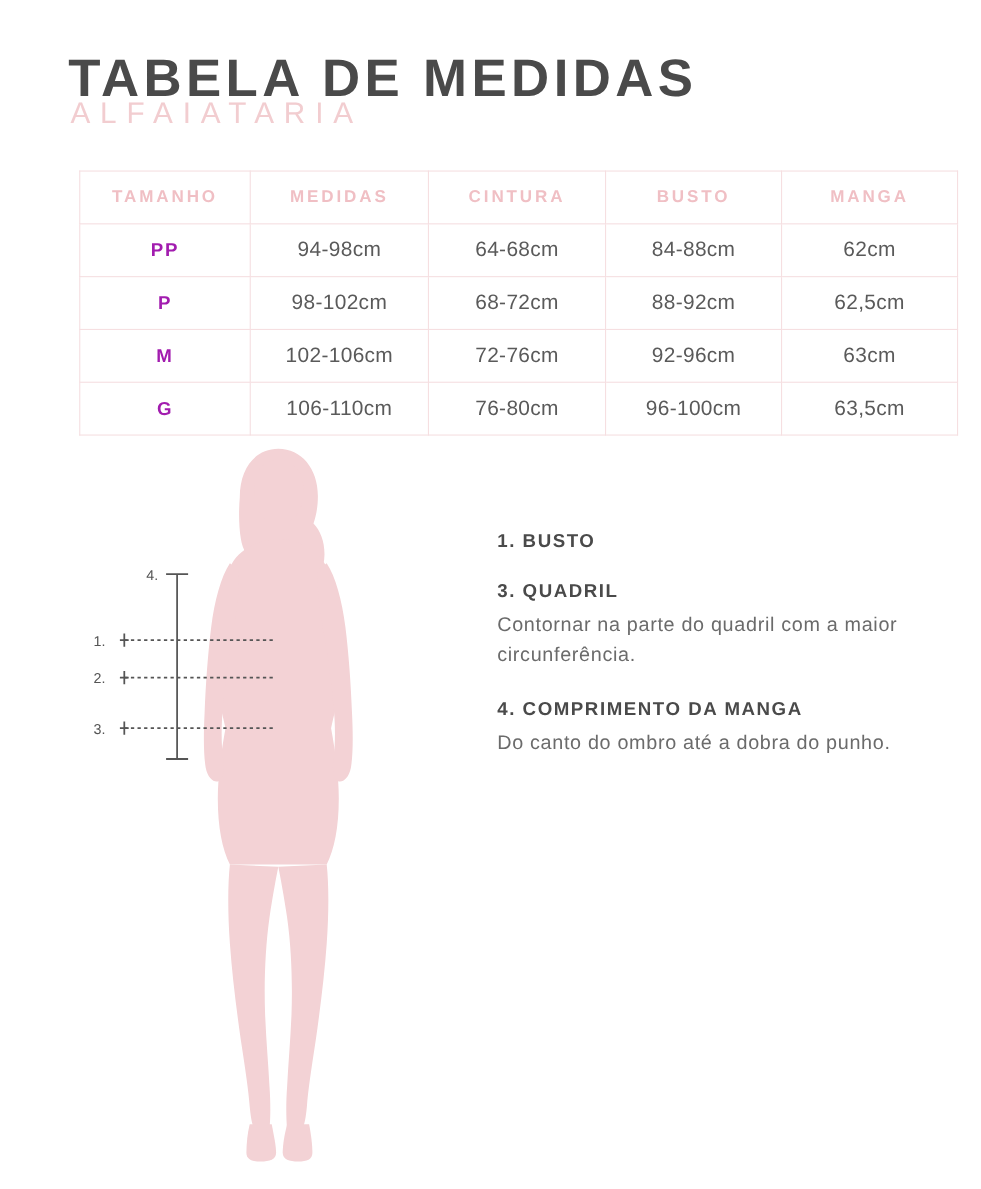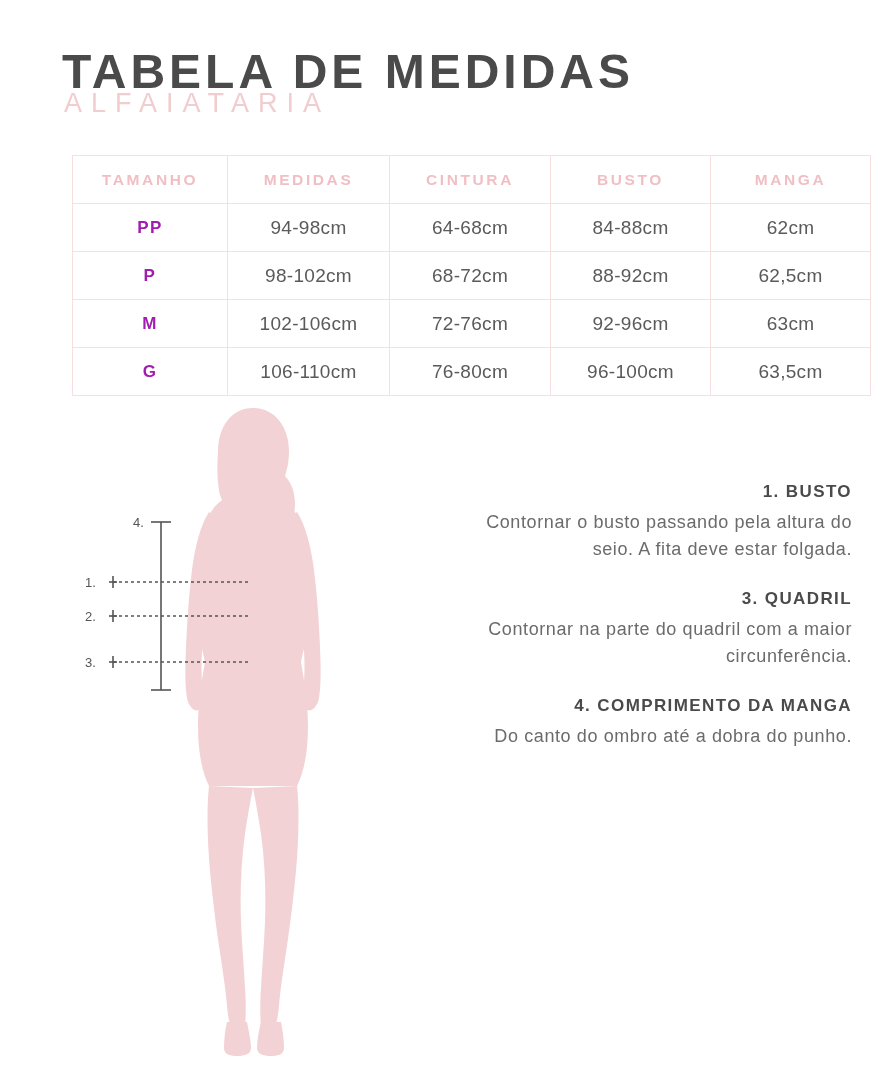--- a/index.html
+++ b/index.html
@@ -95,21 +95,21 @@
   }
   .figure-svg { display: block; }
 
   
   .instructions {
     position: absolute;
     left: 452px;
     top: 482px;
     width: 400px;
   }
-  .instr-block { margin-bottom: 26px; text-align: right; }
+  .instr-block { margin-bottom: 26px; }
   .instr-head {
     font-size: 17px;
     font-weight: bold;
     color: #4a4a4a;
     letter-spacing: 1.4px;
     margin-bottom: 7px;
   }
   .instr-body {
     font-size: 18px;
     color: #6b6b6b;
@@ -255,21 +255,20 @@
         <text x="0" y="221">2.</text>
         <text x="0" y="267">3.</text>
         <text x="48" y="127">4.</text>
       </g>
     </svg>
   </div>
 
   <div class="instructions">
     <div class="instr-block">
       <div class="instr-head">1. BUSTO</div>
-      <div class="instr-body">Contornar o busto passando pela altura do seio. A fita deve estar folgada.</div>
     </div>
     <div class="instr-block">
       <div class="instr-head">3. QUADRIL</div>
       <div class="instr-body">Contornar na parte do quadril com a maior circunferência.</div>
     </div>
     <div class="instr-block">
       <div class="instr-head">4. COMPRIMENTO DA MANGA</div>
       <div class="instr-body">Do canto do ombro até a dobra do punho.</div>
     </div>
   </div>

